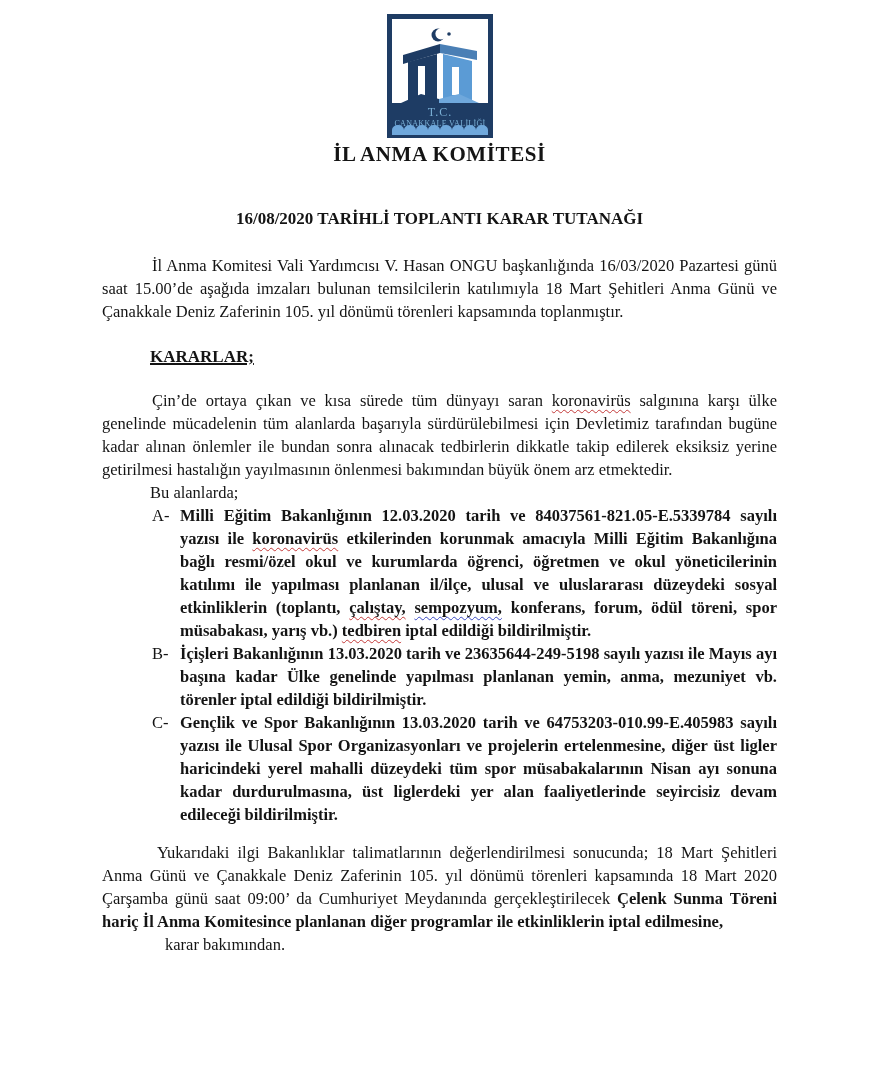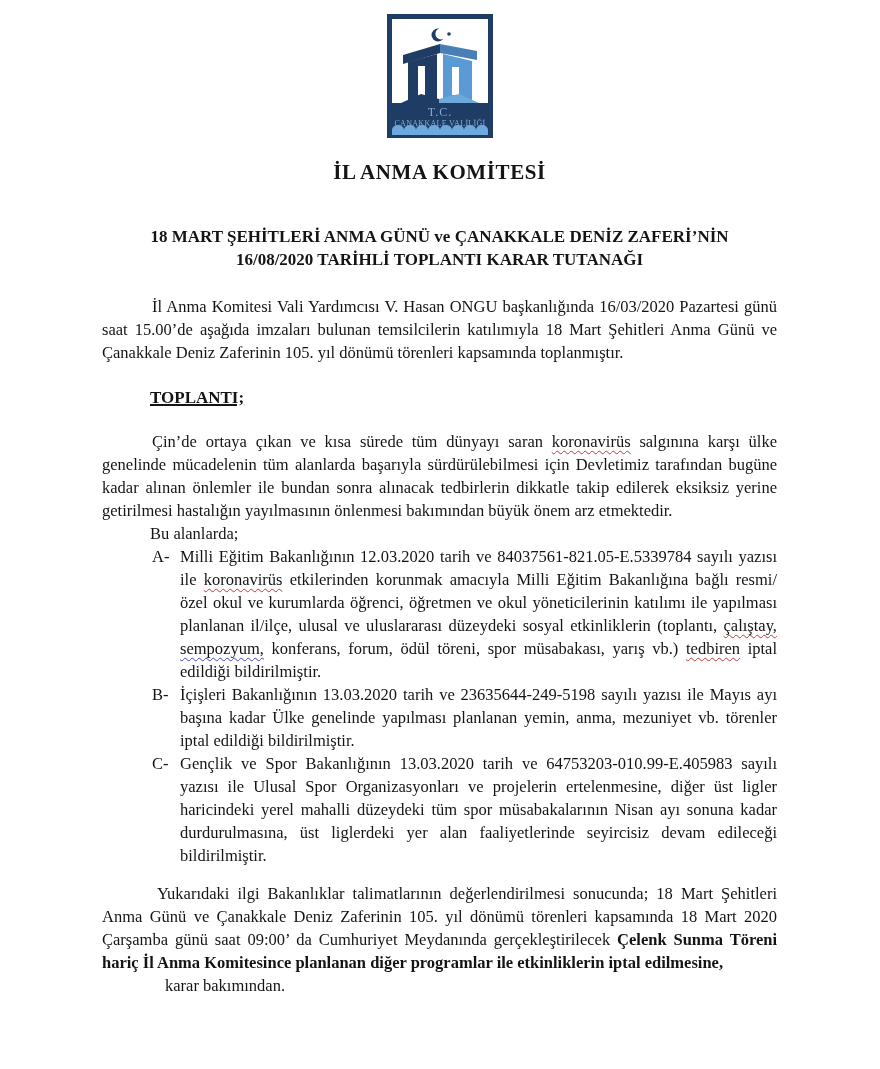--- a/index.html
+++ b/index.html
@@ -14,21 +14,20 @@
     background: #ffffff;
     color: #141414;
     font-family: "Liberation Serif", "DejaVu Serif", serif;
     padding: 14px 103px 10px 102px;
     overflow: hidden;
   }
   .logo-wrap {
     text-align: center;
   }
   .committee-title {
-    margin-top: 18px;
     text-align: center;
     font-weight: bold;
     font-size: 21px;
     line-height: 25px;
     letter-spacing: 0.6px;
   }
   .doc-title {
     margin-top: 40px;
     text-align: center;
     font-weight: bold;
@@ -72,20 +71,21 @@
     align-items: flex-start;
   }
   .item-label {
     width: 28px;
     flex-shrink: 0;
     font-size: 16.5px;
     line-height: 23px;
   }
   .item-text {
     flex: 1;
+    font-weight: bold;
   }
   .closing {
     margin-top: 15px;
     text-indent: 55px;
   }
   .karar-line {
     margin-left: 63px;
     text-align: left;
   }
   .seg-b { font-weight: bold; }
@@ -136,28 +136,27 @@
       <rect x="5" y="89" width="96" height="30" fill="#1e3c64"></rect>
       <text x="53" y="102" text-anchor="middle" fill="#7ab0d6" font-family="Liberation Serif, serif" font-size="12" letter-spacing="1">T.C.</text>
       <text x="53" y="112" text-anchor="middle" fill="#7ab0d6" font-family="Liberation Serif, serif" font-size="8" letter-spacing="0.3">ÇANAKKALE VALİLİĞİ</text>
       <path d="M5 116 a6 5 0 0 1 12 0 a6 5 0 0 1 12 0 a6 5 0 0 1 12 0 a6 5 0 0 1 12 0 a6 5 0 0 1 12 0 a6 5 0 0 1 12 0 a6 5 0 0 1 12 0 a6 5 0 0 1 12 0 L101 121 L5 121 Z" fill="#6fa8dc"></path>
     </svg>
   </div>
 
   <div class="committee-title">İL ANMA KOMİTESİ</div>
 
   <div class="doc-title">
-    <div>18 MART ŞEHİTLERİ ANMA GÜNÜ ve ÇANAKKALE DENİZ ZAFERİ’NİN</div>
     <div>16/08/2020 TARİHLİ TOPLANTI KARAR TUTANAĞI</div>
   </div>
 
   <p class="par intro"><span>İl Anma Komitesi Vali Yardımcısı V. Hasan ONGU başkanlığında 16/03/2020 Pazartesi günü saat 15.00’de aşağıda imzaları bulunan temsilcilerin katılımıyla 18 Mart Şehitleri Anma Günü ve Çanakkale Deniz Zaferinin 105. yıl dönümü törenleri kapsamında toplanmıştır.</span></p>
 
   <div class="kararlar">
-    <span>TOPLANTI;</span>
+    <span>KARARLAR;</span>
   </div>
 
   <p class="par situation"><span>Çin’de ortaya çıkan ve kısa sürede tüm dünyayı saran </span><span class="seg-sr">koronavirüs</span><span> salgınına karşı ülke genelinde mücadelenin tüm alanlarda başarıyla sürdürülebilmesi için Devletimiz tarafından bugüne kadar alınan önlemler ile bundan sonra alınacak tedbirlerin dikkatle takip edilerek eksiksiz yerine getirilmesi hastalığın yayılmasının önlenmesi bakımından büyük önem arz etmektedir.</span></p>
 
   <p class="par bu-kapsamda">Bu alanlarda;</p>
 
   <div class="decision-list">
     <div class="item">
       <span class="item-label">A-</span>
       <span class="par item-text"><span>Milli Eğitim Bakanlığının 12.03.2020 tarih ve 84037561-821.05-E.5339784 sayılı yazısı ile </span><span class="seg-sr">koronavirüs</span><span> etkilerinden korunmak amacıyla Milli Eğitim Bakanlığına bağlı resmi/özel okul ve kurumlarda öğrenci, öğretmen ve okul yöneticilerinin katılımı ile yapılması planlanan il/ilçe, ulusal ve uluslararası düzeydeki sosyal etkinliklerin (toplantı, </span><span class="seg-sr">çalıştay,</span><span> </span><span class="seg-sb">sempozyum,</span><span> konferans, forum, ödül töreni, spor müsabakası, yarış vb.) </span><span class="seg-sr">tedbiren</span><span> iptal edildiği bildirilmiştir.</span></span>

